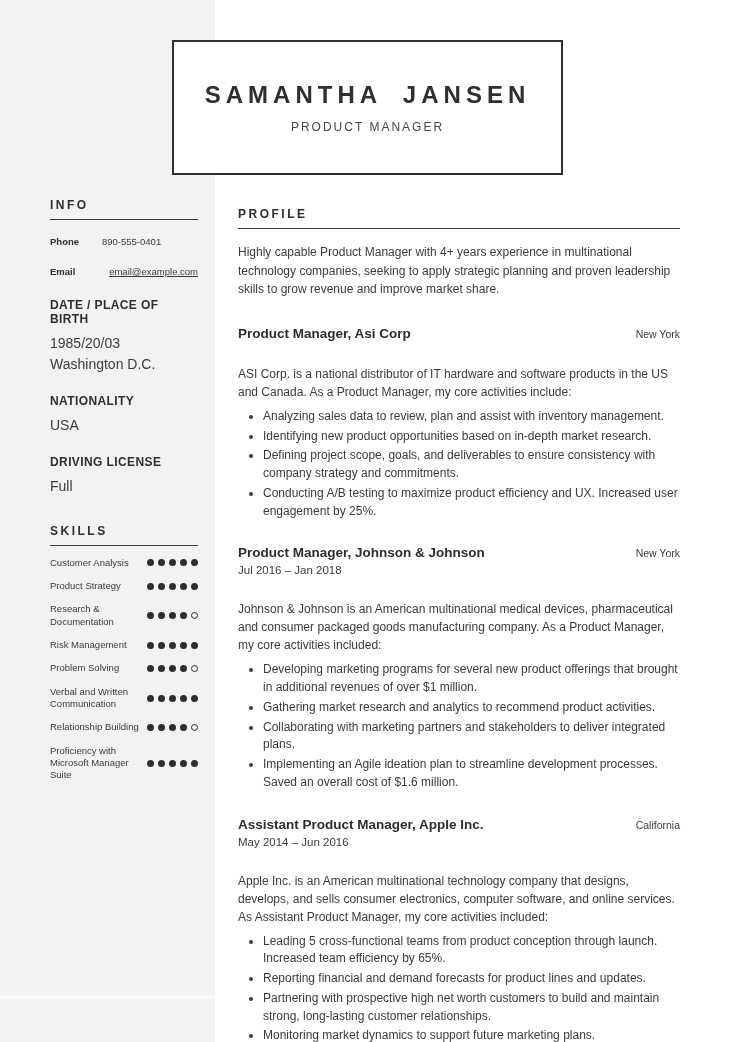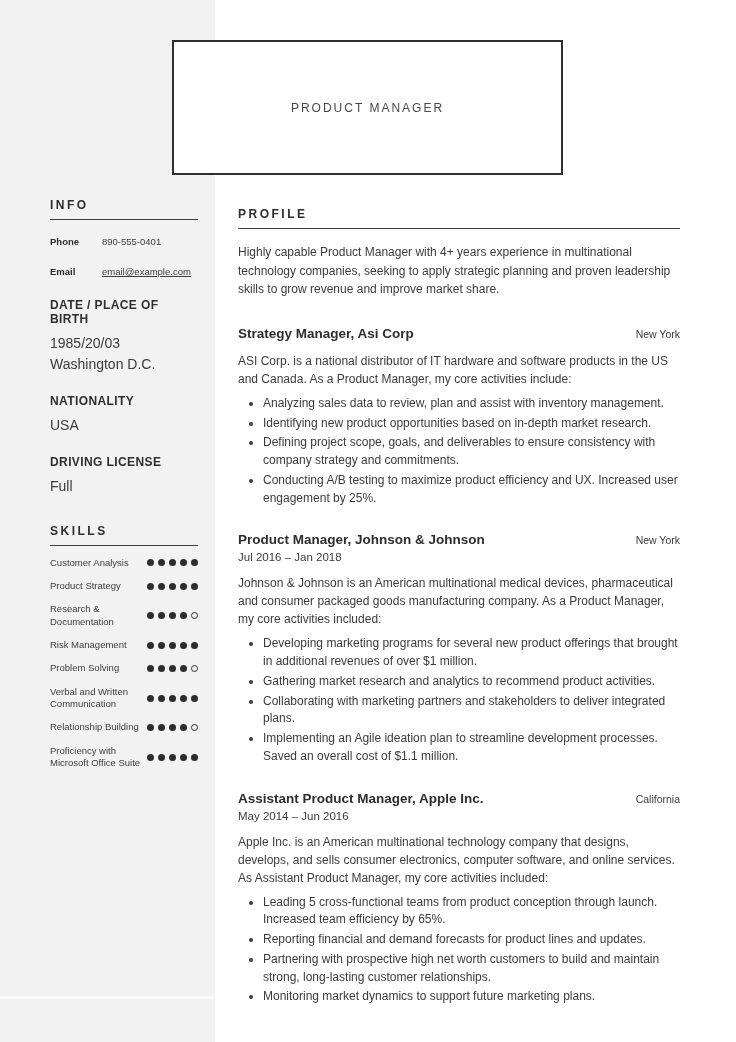--- a/index.html
+++ b/index.html
@@ -23,21 +23,21 @@
     font-size:12px; font-weight:bold; letter-spacing:2.5px; color:#2d2d2d;
     padding-bottom:7px; border-bottom:1.5px solid #3b3b3b;
   }
 
   
   .sidebar { position:absolute; left:50px; top:198px; width:148px; }
   .info-rows { margin-top:15px; }
   .info-row { display:flex; margin-bottom:17px; font-size:9.5px; line-height:1.4; }
   .info-label { font-weight:bold; width:52px; flex:none; color:#2f2f2f; }
   .info-value { flex:1; }
-  .link-underline { text-decoration:underline; cursor:pointer; }
+  .link-underline { text-decoration:underline; cursor:pointer;text-align:right; }
   .detail-group { margin-top:19px; }
   .detail-label { font-size:12px; font-weight:bold; letter-spacing:0.4px; color:#2f2f2f; }
   .detail-value { font-size:14px; margin-top:7px; line-height:1.5; }
   .skills-section { margin-top:27px; }
   .skill-rows { margin-top:4px; }
   .skill-row { display:flex; align-items:center; margin-top:11px; }
   .skill-name { flex:1; font-size:9.5px; line-height:1.3; }
   .skill-dots { flex:none; display:flex; gap:4px; margin-left:3px; }
   .dot { width:7px; height:7px; border-radius:50%; background:#2d2d2d; }
   .dot-empty { background:transparent; border:1px solid #2d2d2d; }
@@ -45,31 +45,32 @@
   
   .main { position:absolute; left:238px; top:207px; width:442px; }
   .profile-text { margin-top:14px; font-size:12px; line-height:1.55; }
   .employment { margin-top:27px; }
   .jobs { margin-top:1px; }
   .job { margin-top:14px; margin-bottom:25px; }
   .job-header { display:flex; justify-content:space-between; align-items:baseline; }
   .job-title { font-size:13.5px; font-weight:bold; color:#2d2d2d; }
   .job-location { font-size:10.5px; flex:none; margin-left:10px; }
   .job-dates { font-size:11.5px; margin-top:4px; }
-  .job-desc { font-size:12px; line-height:1.5; margin-top:11px; }
+  .job-desc { font-size:12px; line-height:1.5; margin-top:24px; }
   .job-bullets { margin-top:7px; padding-left:25px; font-size:12px; line-height:1.48; }
   .job-bullets li { margin-bottom:2px; }
 </style>
 </head>
 <body>
 
 <div class="sidebar-bg"></div>
 <div class="page-break"></div>
 
 <div class="header-box">
+  <div class="name">SAMANTHA JANSEN</div>
   <div class="role">PRODUCT MANAGER</div>
 </div>
 
 <div class="sidebar">
 
   <div class="section-heading">INFO</div>
 
   <div class="info-rows">
 
 
@@ -177,21 +178,21 @@
           <div class="skill-dots">
             <span class="dot"></span>
             <span class="dot"></span>
             <span class="dot"></span>
             <span class="dot"></span>
             <span class="dot dot-empty"></span>
           </div>
         </div>
 
         <div class="skill-row">
-          <div class="skill-name">Proficiency with Microsoft Office Suite</div>
+          <div class="skill-name">Proficiency with Microsoft Manager Suite</div>
           <div class="skill-dots">
             <span class="dot"></span>
             <span class="dot"></span>
             <span class="dot"></span>
             <span class="dot"></span>
             <span class="dot"></span>
           </div>
         </div>
       </div>
   </div>
@@ -202,21 +203,21 @@
 
   <div class="section-heading">PROFILE</div>
   <div class="profile-text">Highly capable Product Manager with 4+ years experience in multinational technology companies, seeking to apply strategic planning and proven leadership skills to grow revenue and improve market share.</div>
 
   <div class="employment">
 
     <div class="jobs">
 
         <div class="job">
           <div class="job-header">
-            <div class="job-title">Strategy Manager, Asi Corp</div>
+            <div class="job-title">Product Manager, Asi Corp</div>
             <div class="job-location">New York</div>
           </div>
           <div class="job-desc">ASI Corp. is a national distributor of IT hardware and software products in the US and Canada. As a Product Manager, my core activities include:</div>
           <ul class="job-bullets">
             <li>Analyzing sales data to review, plan and assist with inventory management.</li>
             <li>Identifying new product opportunities based on in-depth market research.</li>
             <li>Defining project scope, goals, and deliverables to ensure consistency with company strategy and commitments.</li>
             <li>Conducting A/B testing to maximize product efficiency and UX. Increased user engagement by 25%.</li>
           </ul>
         </div>
@@ -225,21 +226,21 @@
           <div class="job-header">
             <div class="job-title">Product Manager, Johnson &amp; Johnson</div>
             <div class="job-location">New York</div>
           </div>
           <div class="job-dates">Jul 2016 – Jan 2018</div>
           <div class="job-desc">Johnson &amp; Johnson is an American multinational medical devices, pharmaceutical and consumer packaged goods manufacturing company. As a Product Manager, my core activities included:</div>
           <ul class="job-bullets">
             <li>Developing marketing programs for several new product offerings that brought in additional revenues of over $1 million.</li>
             <li>Gathering market research and analytics to recommend product activities.</li>
             <li>Collaborating with marketing partners and stakeholders to deliver integrated plans.</li>
-            <li>Implementing an Agile ideation plan to streamline development processes. Saved an overall cost of $1.1 million.</li>
+            <li>Implementing an Agile ideation plan to streamline development processes. Saved an overall cost of $1.6 million.</li>
           </ul>
         </div>
 
         <div class="job">
           <div class="job-header">
             <div class="job-title">Assistant Product Manager, Apple Inc.</div>
             <div class="job-location">California</div>
           </div>
           <div class="job-dates">May 2014 – Jun 2016</div>
           <div class="job-desc">Apple Inc. is an American multinational technology company that designs, develops, and sells consumer electronics, computer software, and online services. As Assistant Product Manager, my core activities included:</div>

